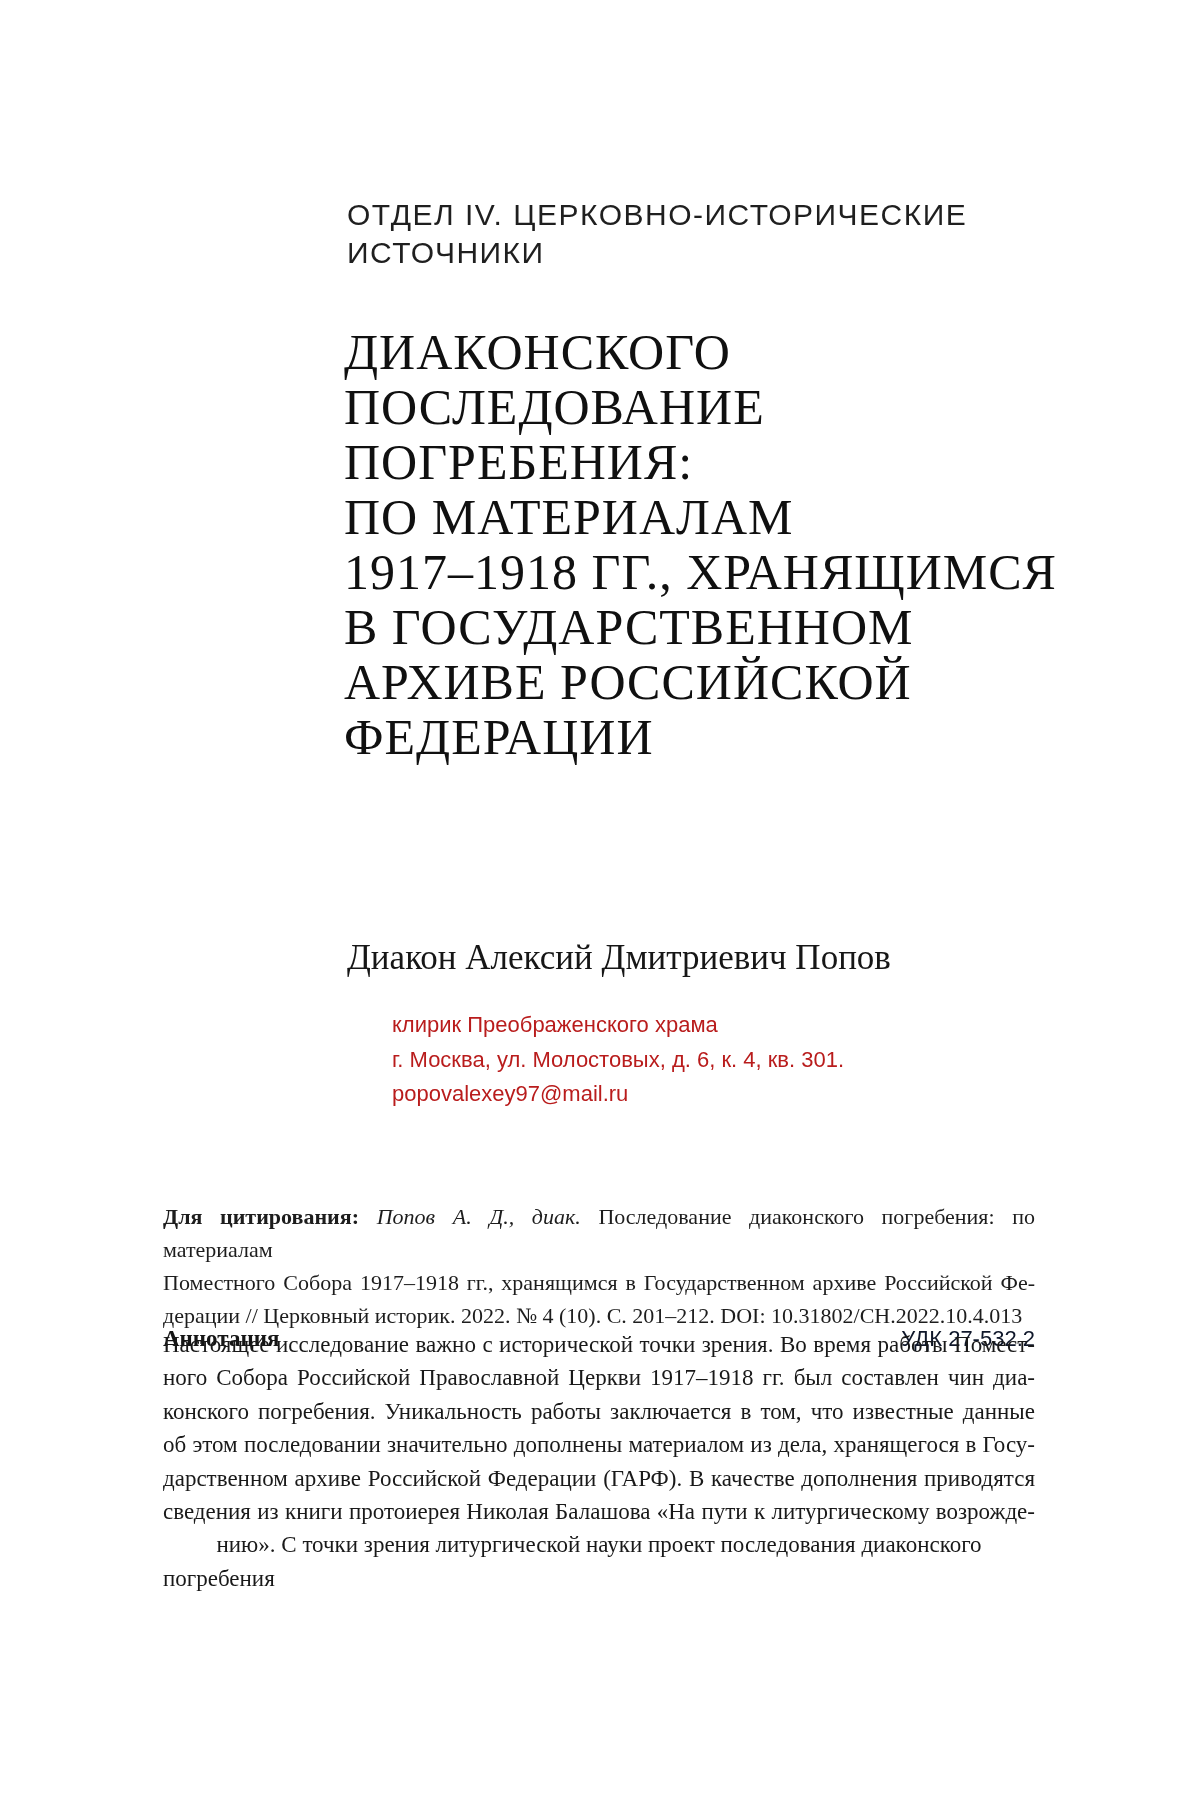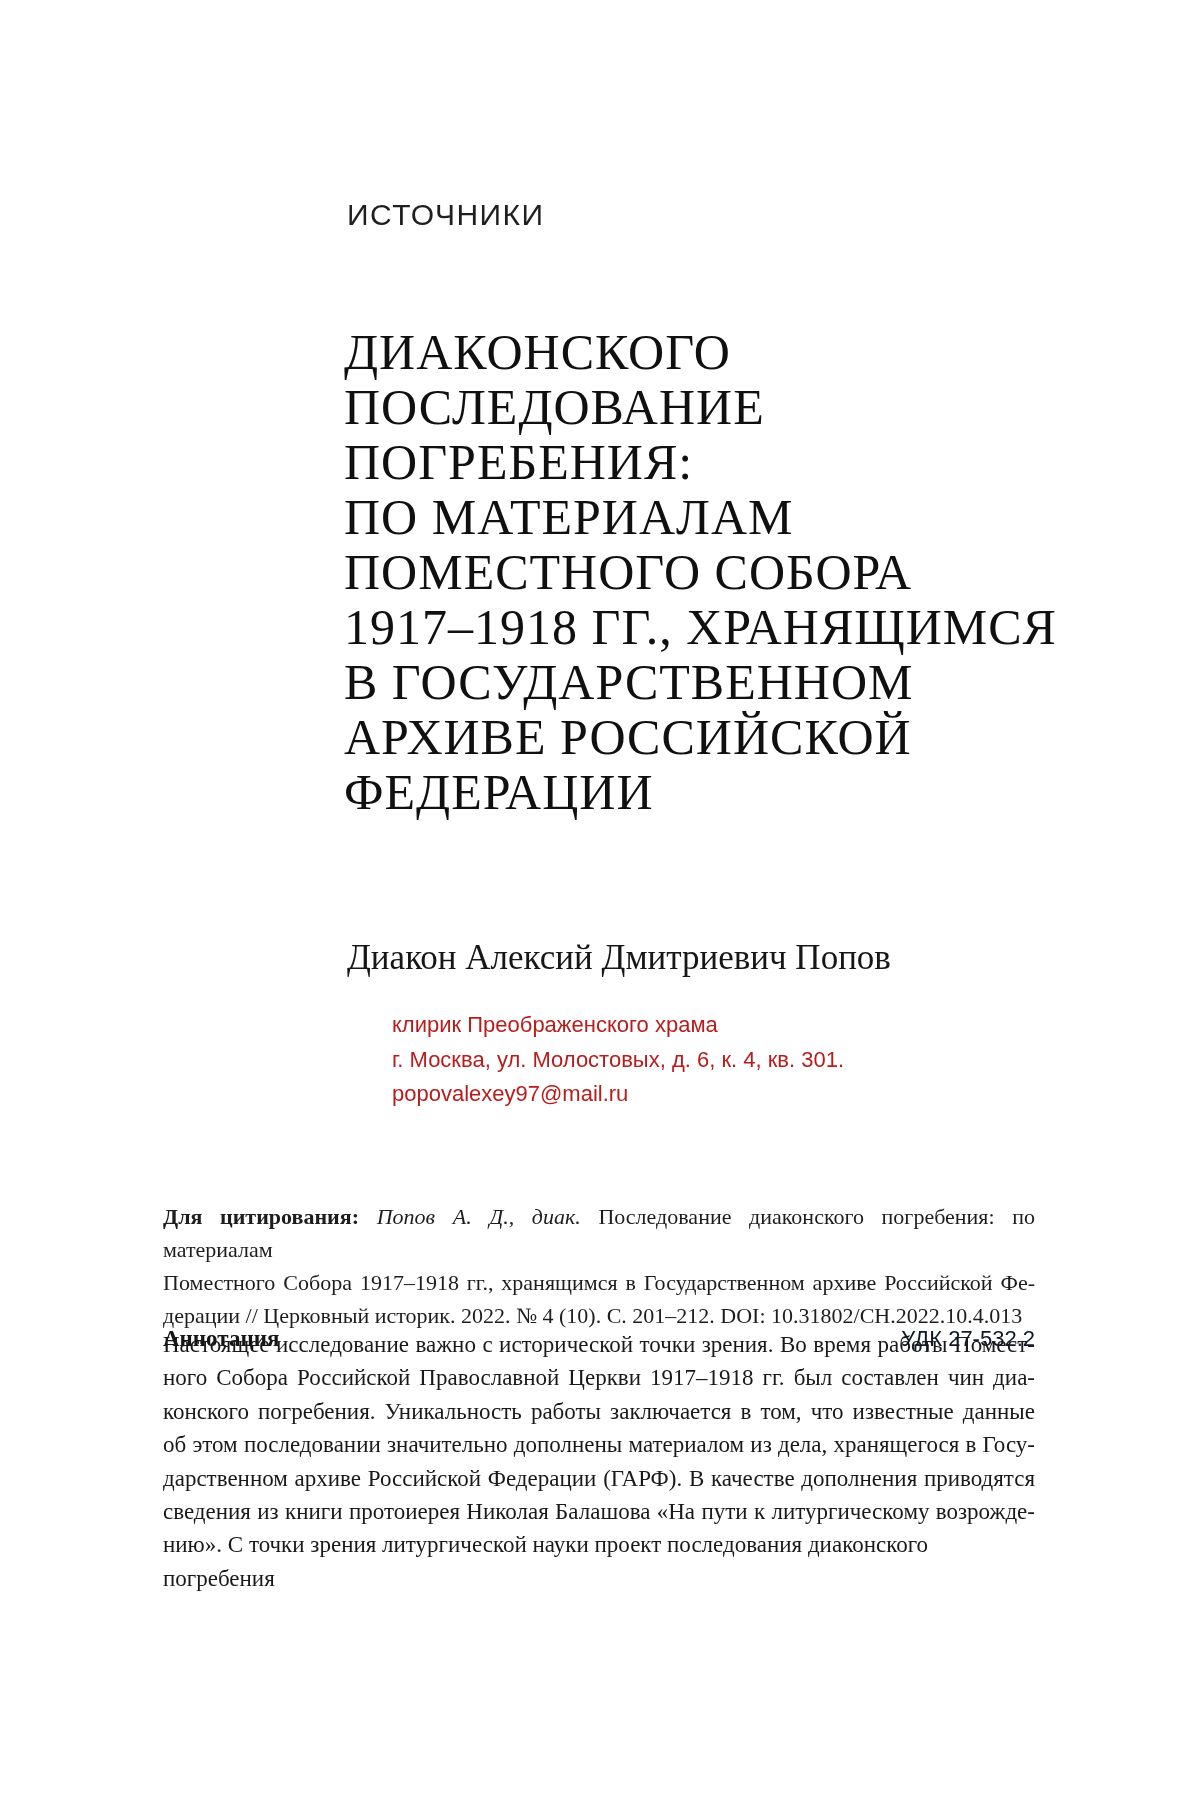--- a/index.html
+++ b/index.html
@@ -75,21 +75,21 @@
     font-family: Liberation Serif, serif;
     font-size: 22px;
     line-height: 33px;
     color: #1d1d1d;
   }
   .just-line {
     text-align: justify;
     text-align-last: justify;
   }
   .last-line {
-    text-align: left;
+    text-align: center;
     text-align-last: left;
   }
   #citation .cite-label { font-weight: bold; }
   #citation .cite-authors { font-style: italic; }
 
   
   #annotation-row {
     position: absolute;
     left: 163px;
     top: 1326px;
@@ -119,29 +119,29 @@
     font-family: "Liberation Serif", serif;
     font-size: 23px;
     line-height: 33.4px;
     color: #191919;
   }
 </style>
 </head>
 <body>
 
 <div id="section-heading">
+  <div>ОТДЕЛ IV. ЦЕРКОВНО-ИСТОРИЧЕСКИЕ</div>
   <div>ИСТОЧНИКИ</div>
 </div>
 
 <h1 id="article-title" style="margin:0; font-size:50px; font-weight:400;">
   <div>ДИАКОНСКОГО</div>
   <div>ПОСЛЕДОВАНИЕ</div>
   <div>ПОГРЕБЕНИЯ:</div>
   <div>ПО МАТЕРИАЛАМ</div>
-  <div>ПОМЕСТНОГО СОБОРА</div>
   <div>1917–1918 ГГ., ХРАНЯЩИМСЯ</div>
   <div>В ГОСУДАРСТВЕННОМ</div>
   <div>АРХИВЕ РОССИЙСКОЙ</div>
   <div>ФЕДЕРАЦИИ</div>
 </h1>
 
 <div id="author-line">Диакон Алексий Дмитриевич Попов</div>
 
 <div id="affiliation">
   <div>клирик Преображенского храма</div>

